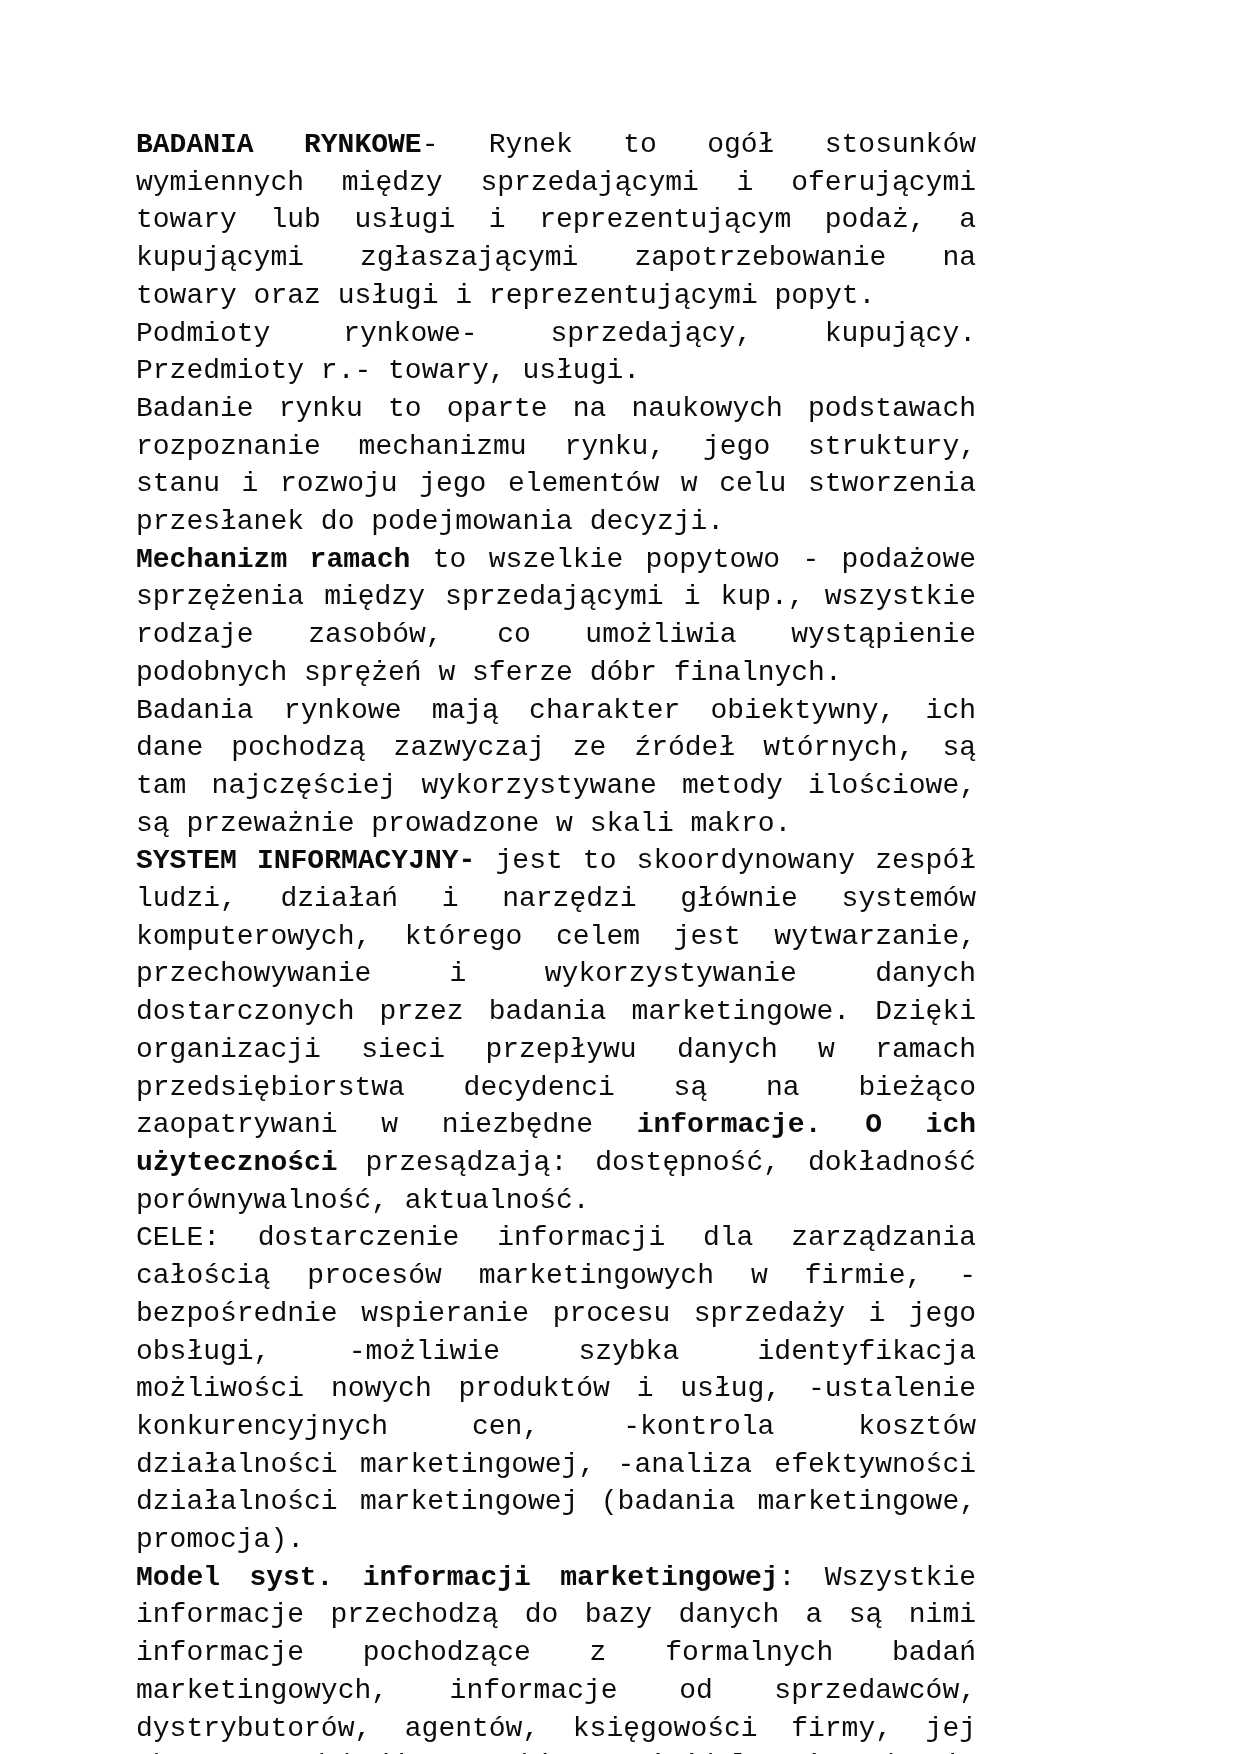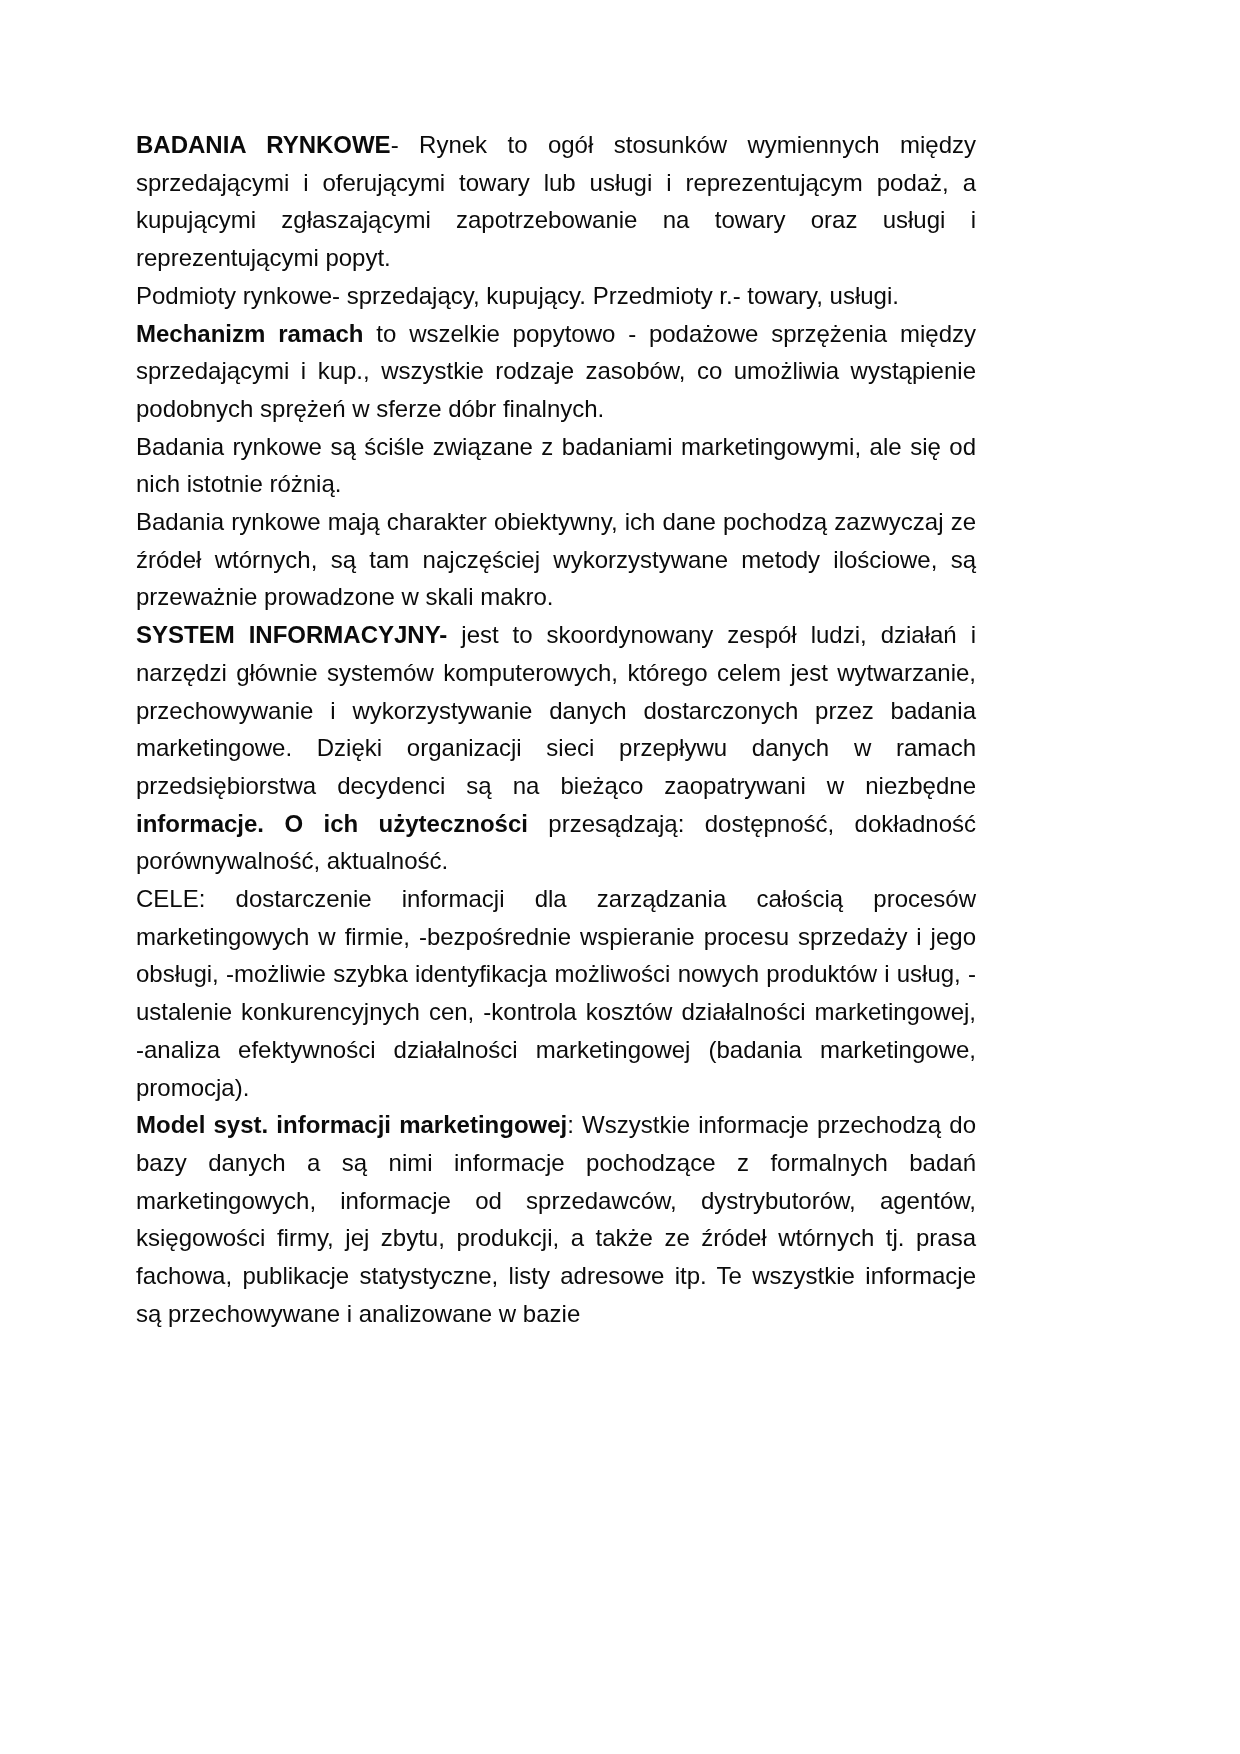--- a/index.html
+++ b/index.html
@@ -14,37 +14,38 @@
       overflow: hidden;
     }
     .page {
       width: 1240px;
       height: 1754px;
       background: #ffffff;
       padding: 126px 264px 60px 136px;
       color: #0b0b0b;
     }
     .doc-body p.para {
-      font-size: 24px;
+      font-size: 28px;
       line-height: 37.7px;
       text-align: justify;
       color: #0b0b0b;
       margin: 0;
+      font-family: Liberation Mono, monospace;
     }
     .doc-body p.para strong {
       font-weight: 700;
     }
   </style>
 </head>
 <body>
 
 <div class="page">
   <div class="doc-body">
       <p class="para"><strong>BADANIA RYNKOWE</strong><span>- Rynek to ogół stosunków wymiennych między sprzedającymi i oferującymi towary lub usługi i reprezentującym podaż, a kupującymi zgłaszającymi zapotrzebowanie na towary oraz usługi i reprezentującymi popyt.</span></p>
       <p class="para"><span>Podmioty rynkowe- sprzedający, kupujący. Przedmioty r.- towary, usługi.</span></p>
+      <p class="para"><span>Badanie rynku to oparte na naukowych podstawach rozpoznanie mechanizmu rynku, jego struktury, stanu i rozwoju jego elementów w celu stworzenia przesłanek do podejmowania decyzji.</span></p>
       <p class="para"><strong>Mechanizm ramach</strong><span> to wszelkie popytowo - podażowe sprzężenia między sprzedającymi i kup., wszystkie rodzaje zasobów, co umożliwia wystąpienie podobnych sprężeń w sferze dóbr finalnych.</span></p>
-      <p class="para"><span>Badania rynkowe są ściśle związane z badaniami marketingowymi, ale się od nich istotnie różnią.</span></p>
       <p class="para"><span>Badania rynkowe mają charakter obiektywny, ich dane pochodzą zazwyczaj ze źródeł wtórnych, są tam najczęściej wykorzystywane metody ilościowe, są przeważnie prowadzone w skali makro.</span></p>
       <p class="para"><strong>SYSTEM INFORMACYJNY-</strong><span> jest to skoordynowany zespół ludzi, działań i narzędzi głównie systemów komputerowych, którego celem jest wytwarzanie, przechowywanie i wykorzystywanie danych dostarczonych przez badania marketingowe. Dzięki organizacji sieci przepływu danych w ramach przedsiębiorstwa decydenci są na bieżąco zaopatrywani w niezbędne </span><strong>informacje. O ich użyteczności</strong><span> przesądzają: dostępność, dokładność porównywalność, aktualność.</span></p>
       <p class="para"><span>CELE: dostarczenie informacji dla zarządzania całością procesów marketingowych w firmie, -bezpośrednie wspieranie procesu sprzedaży i jego obsługi, -możliwie szybka identyfikacja możliwości nowych produktów i usług, -ustalenie konkurencyjnych cen, -kontrola kosztów działalności marketingowej, -analiza efektywności działalności marketingowej (badania marketingowe, promocja).</span></p>
       <p class="para"><strong>Model syst. informacji marketingowej</strong><span>: Wszystkie informacje przechodzą do bazy danych a są nimi informacje pochodzące z formalnych badań marketingowych, informacje od sprzedawców, dystrybutorów, agentów, księgowości firmy, jej zbytu, produkcji, a także ze źródeł wtórnych tj. prasa fachowa, publikacje statystyczne, listy adresowe itp. Te wszystkie informacje są przechowywane i analizowane w bazie</span></p>
     </div>
 </div>
 
 </body></html>

